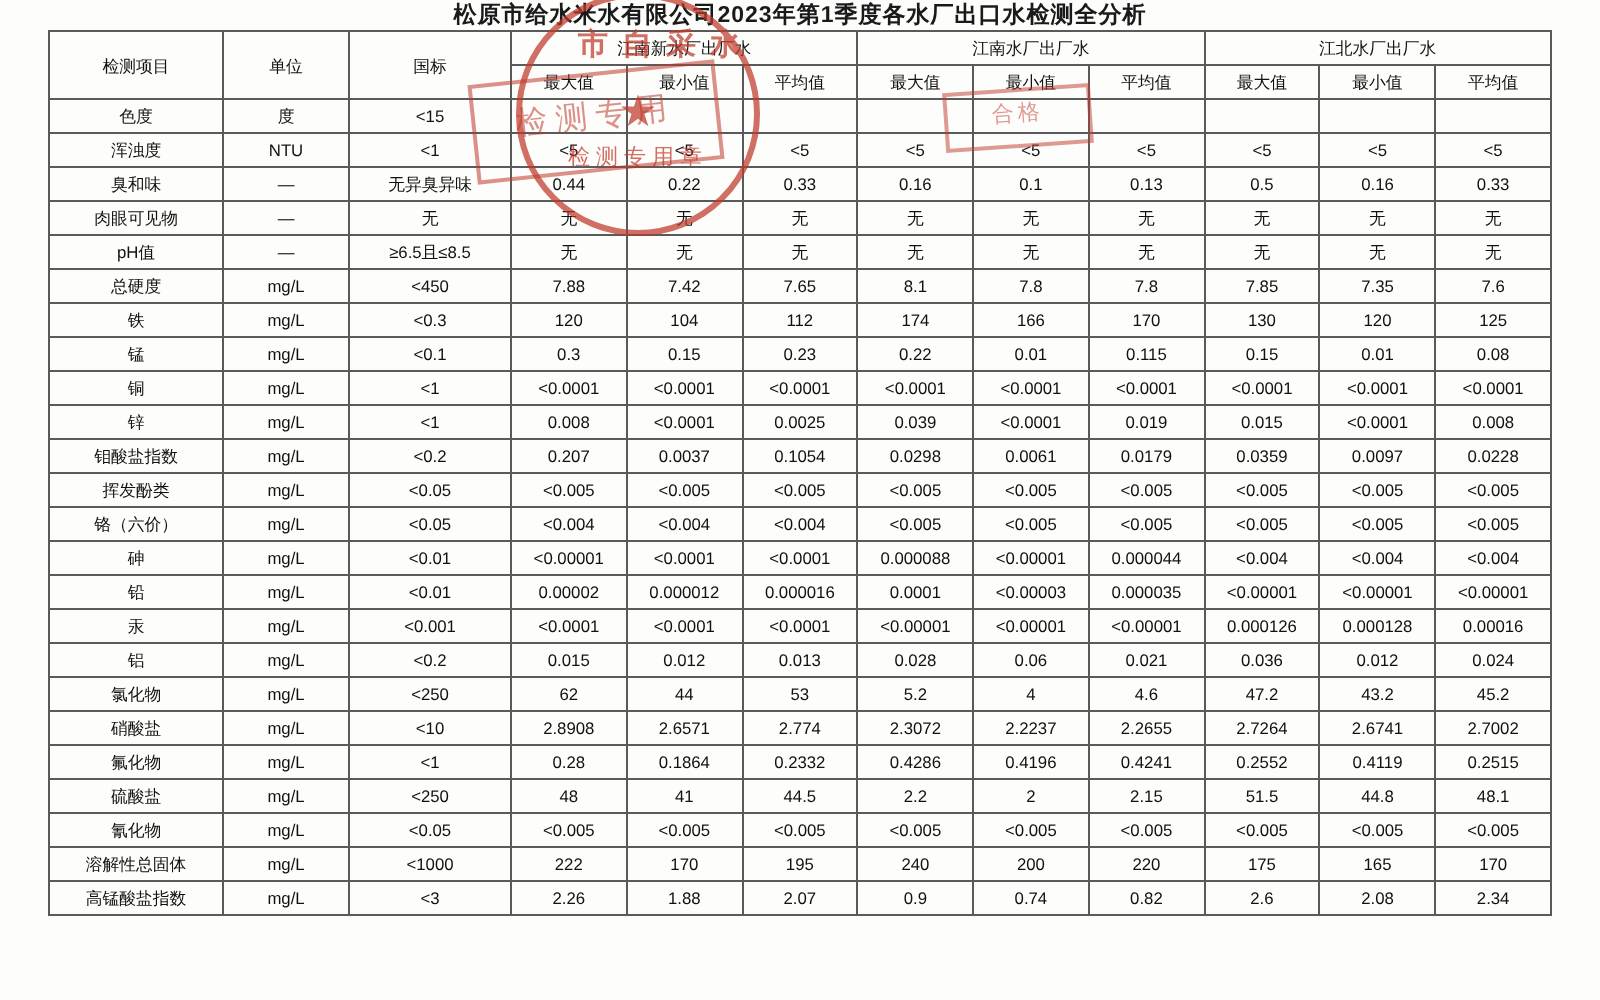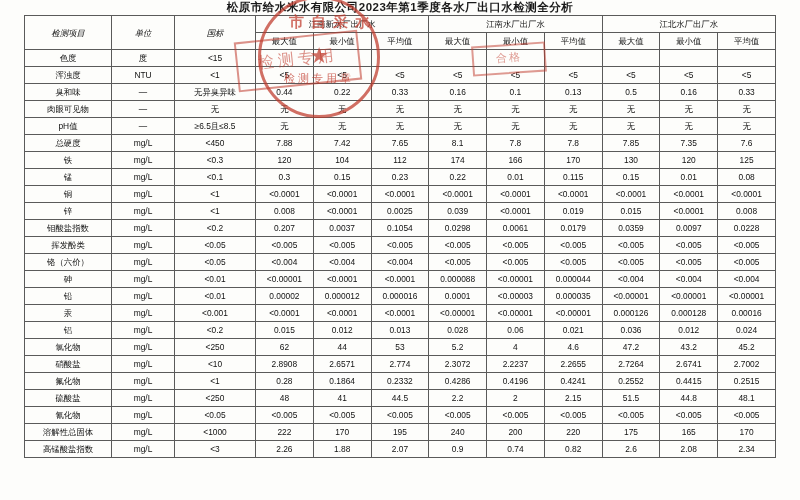--- a/index.html
+++ b/index.html
@@ -60,21 +60,20 @@
   .hdr-group {
     font-size: 9.6px;
     font-weight: normal;
     height: 20px;
     line-height: 20px;
   }
   .hdr-tall {
     font-size: 10px;
     height: 36px;
     line-height: 36px;
-    font-style: italic;
   }
   .sub-hdr {
     font-size: 8.6px;
     height: 16px;
     line-height: 16px;
   }
   .col-item { width: 86px; }
   .col-unit { width: 62px; }
   .col-std  { width: 80px; }
   .col-val  { width: 58px; }
@@ -465,21 +464,21 @@
           <td class="item-name">氟化物</td>
           <td>mg/L</td>
           <td>&lt;1</td>
           <td>0.28</td>
           <td>0.1864</td>
           <td>0.2332</td>
           <td>0.4286</td>
           <td>0.4196</td>
           <td>0.4241</td>
           <td>0.2552</td>
-          <td>0.4415</td>
+          <td>0.4119</td>
           <td>0.2515</td>
         </tr>
         <tr>
           <td class="item-name">硫酸盐</td>
           <td>mg/L</td>
           <td>&lt;250</td>
           <td>48</td>
           <td>41</td>
           <td>44.5</td>
           <td>2.2</td>

